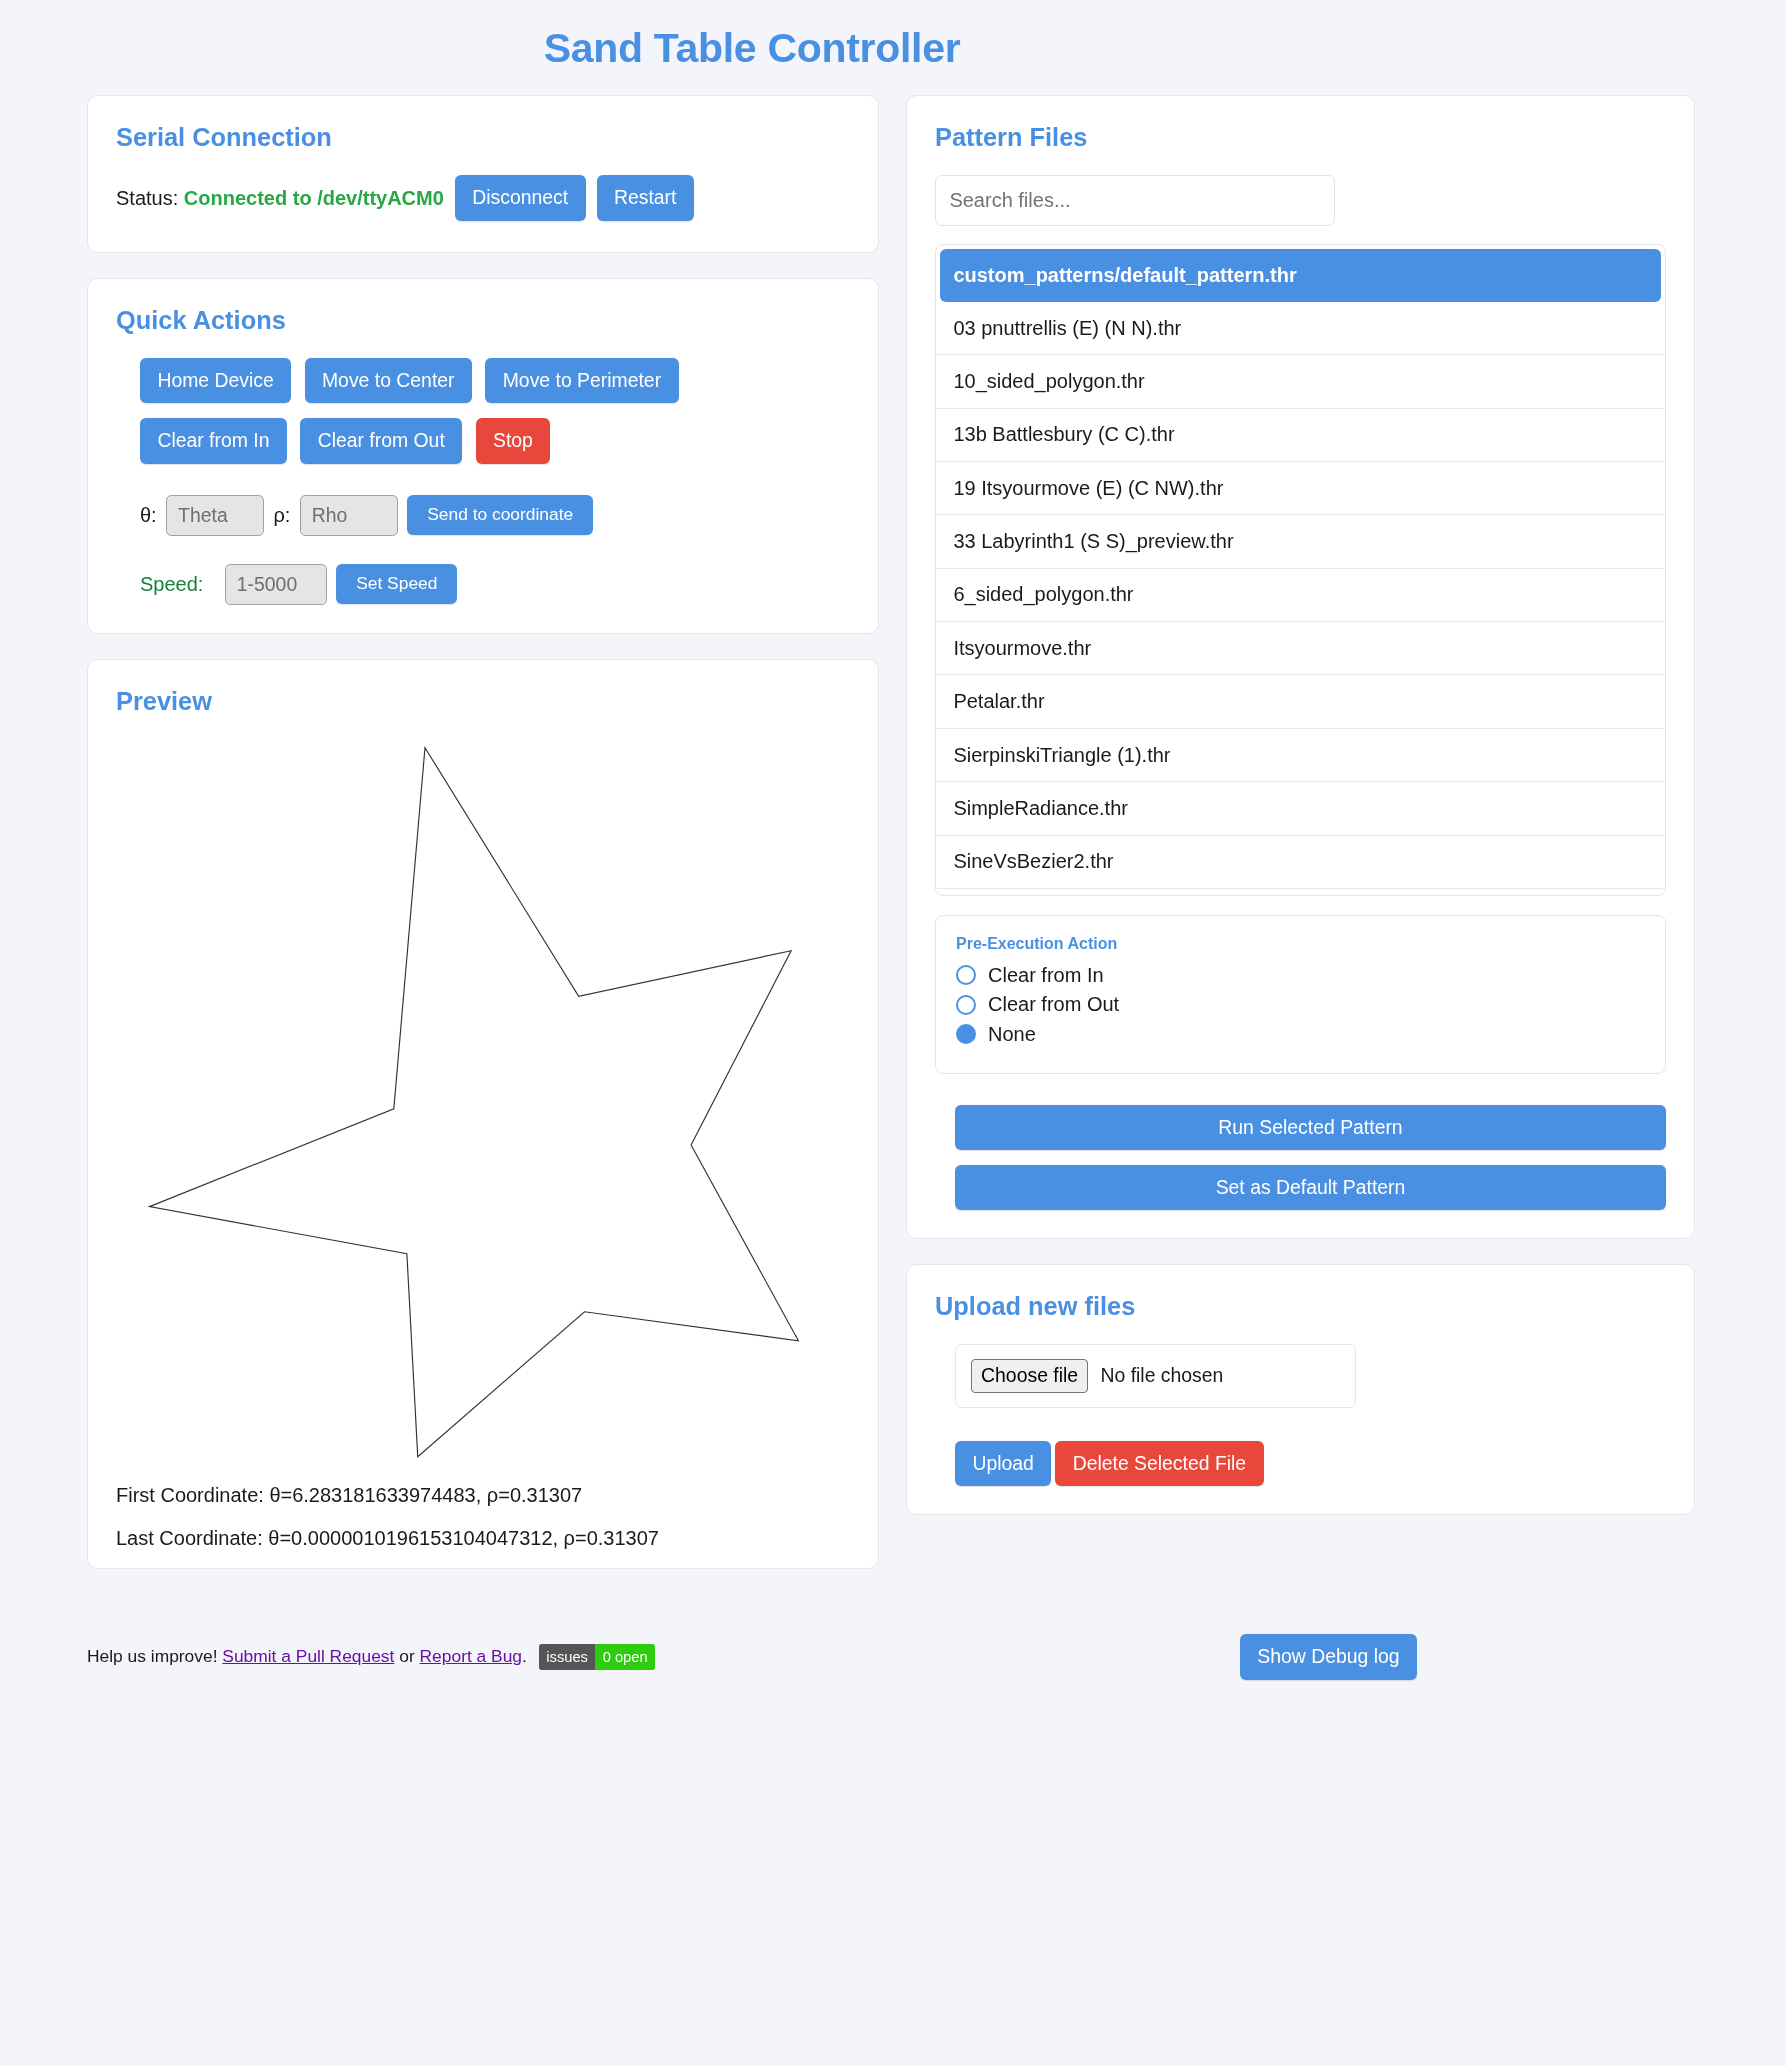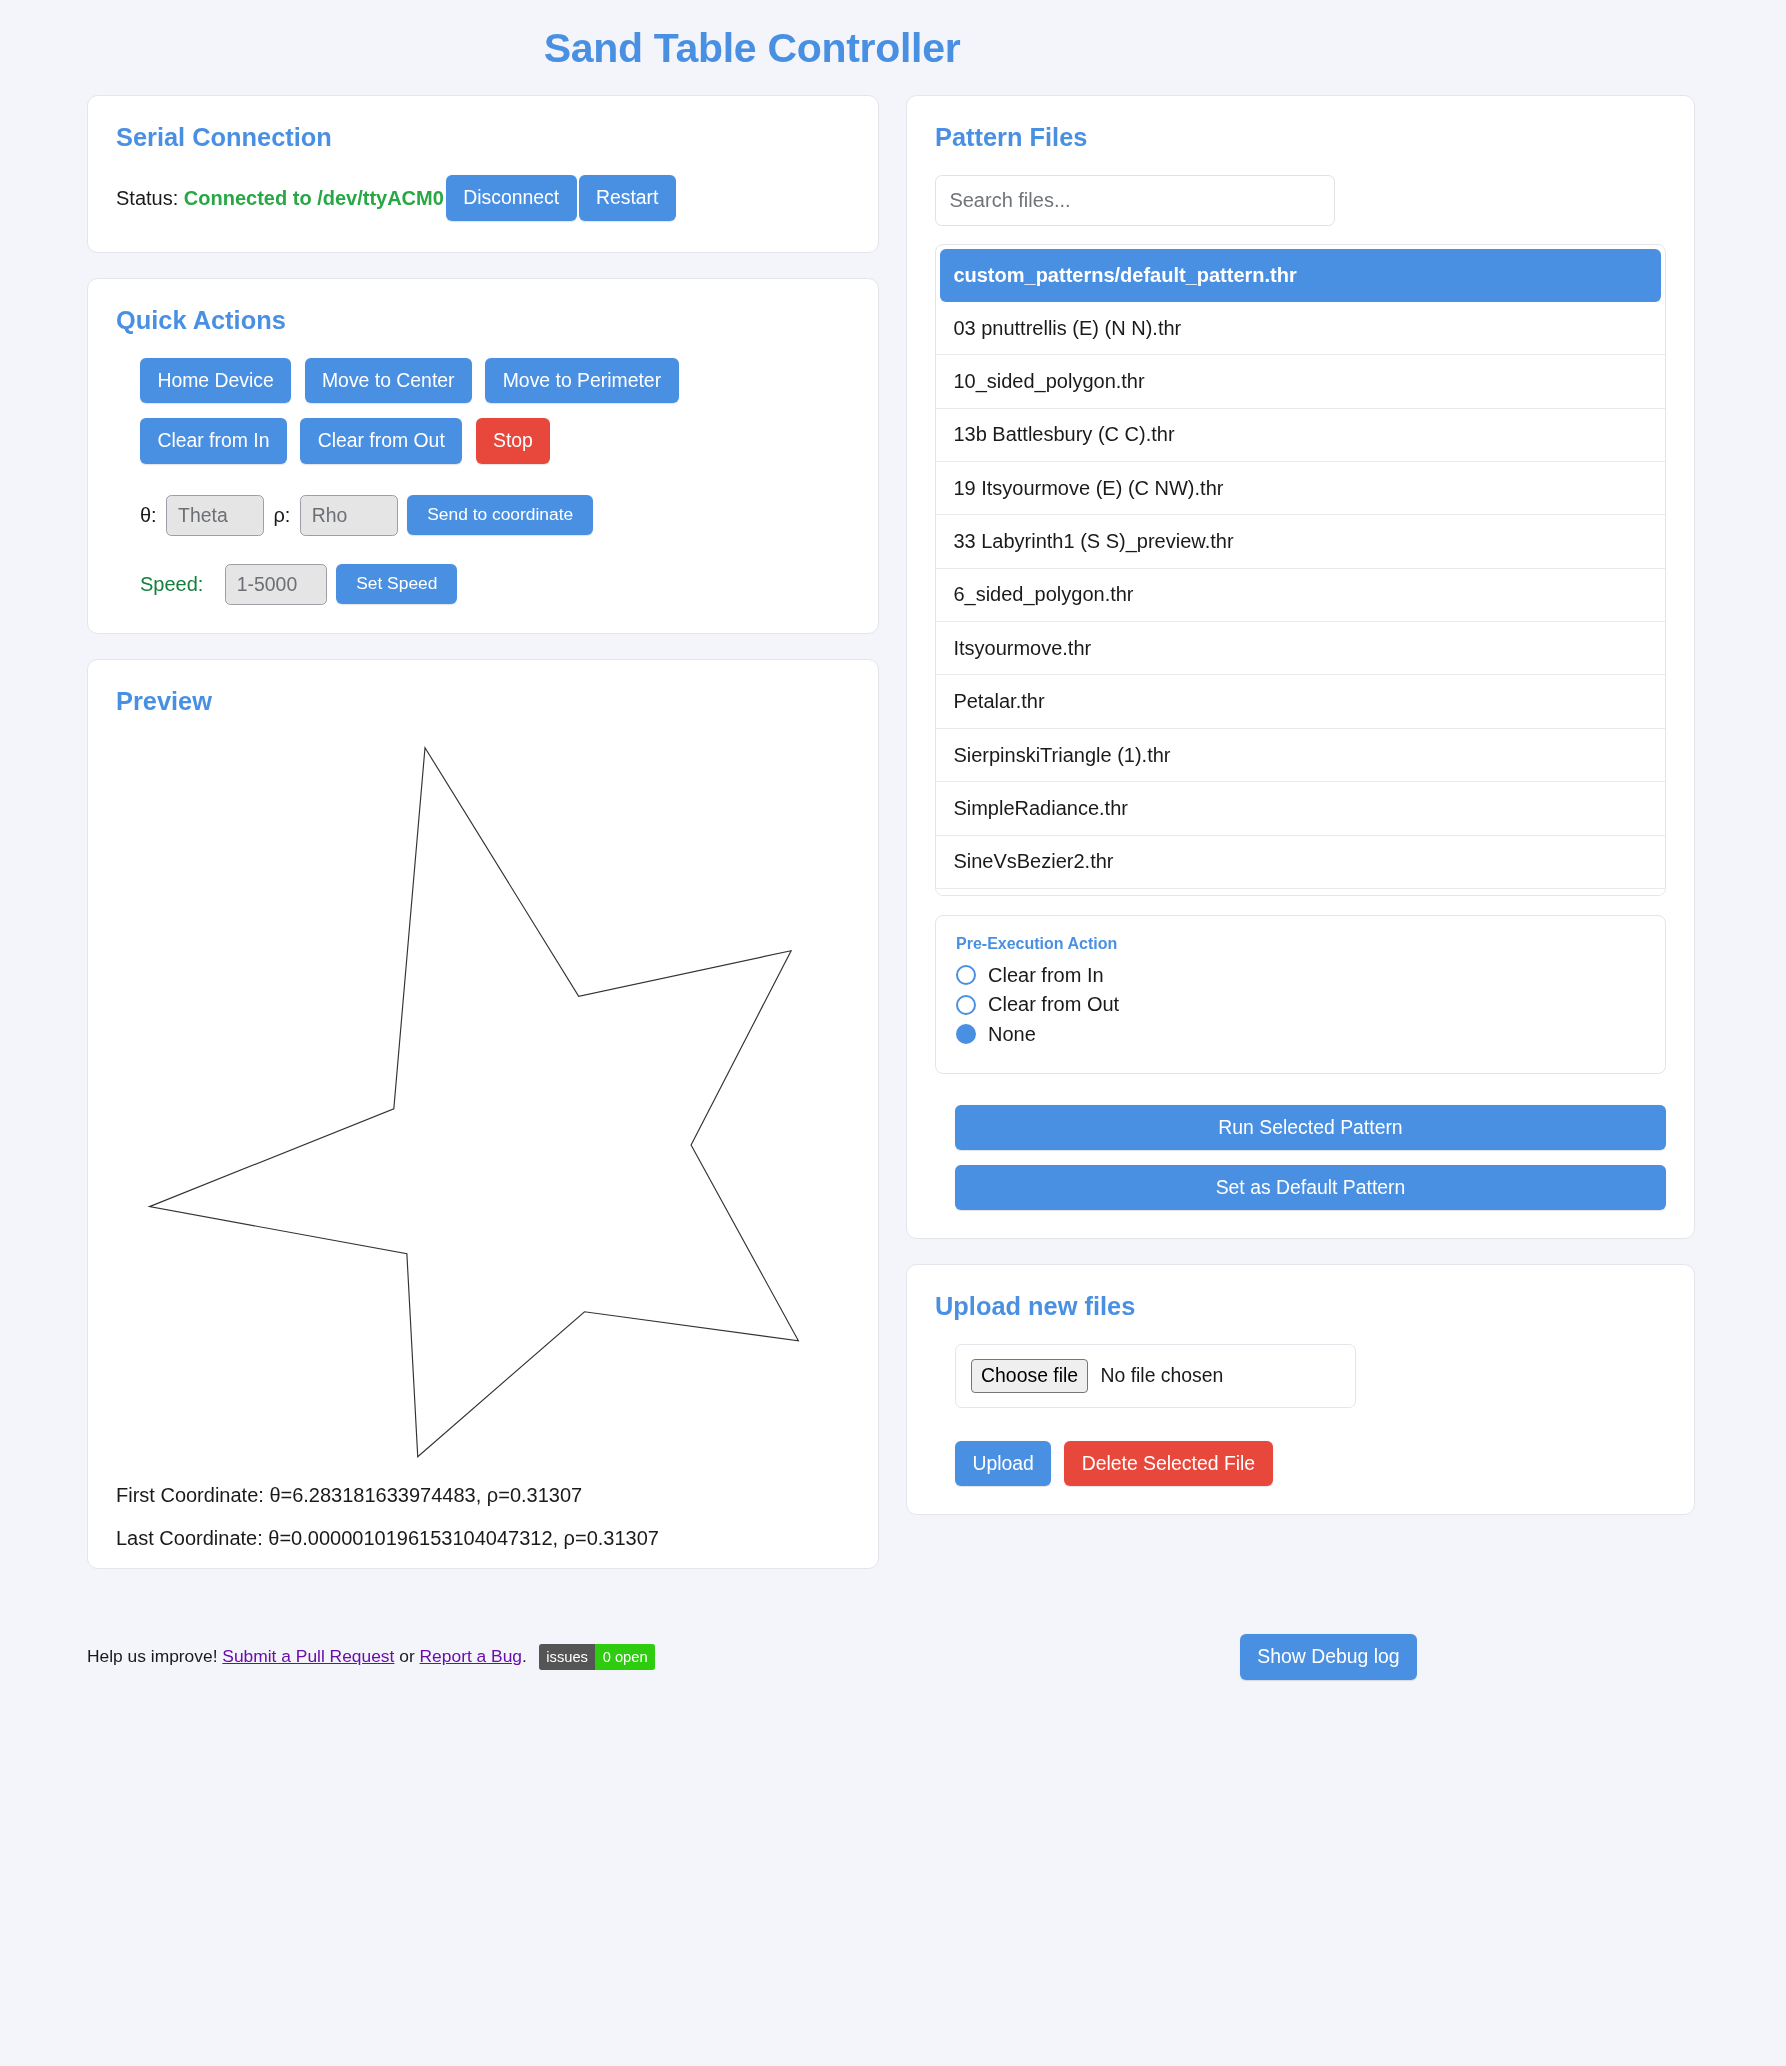--- a/index.html
+++ b/index.html
@@ -49,21 +49,21 @@
     font-size: 25.4px;
     font-weight: bold;
     margin: 0 0 23px 0;
   }
 
   
   .serial-card { padding-bottom: 31px; }
   .status-row {
     display: flex;
     align-items: center;
-    gap: 2px;
+    gap: 11px;
   }
   .status-text {
     font-size: 20px;
     color: #1a1a1a;
     white-space: nowrap;
   }
   .status-value {
     color: #28a745;
     font-weight: bold;
   }
@@ -248,21 +248,21 @@
     white-space: nowrap;
   }
   .no-file {
     font-size: 19.4px;
     color: #1a1a1a;
     margin-left: 12px;
     white-space: nowrap;
   }
   .upload-row {
     display: flex;
-    gap: 13px;
+    gap: 4px;
     margin-top: 33px;
     padding-left: 20px;
   }
 
   
   .footer {
     display: flex;
     align-items: center;
     justify-content: space-between;
     padding: 40px 0 40px 0;

